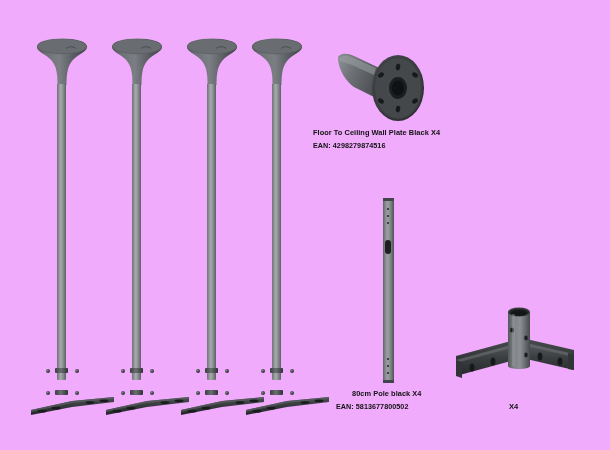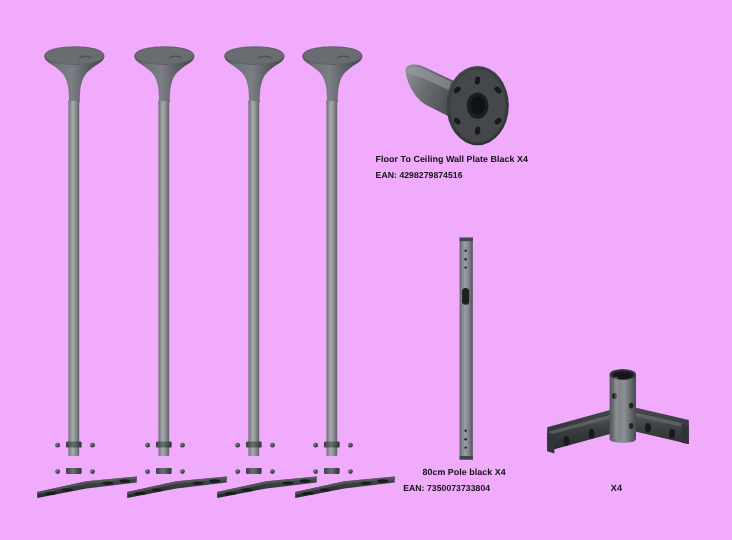--- a/index.html
+++ b/index.html
@@ -360,21 +360,21 @@
     <div class="p80-slot"></div>
     <div class="p80-hole" style="top:10px;"></div>
     <div class="p80-hole" style="top:17px;"></div>
     <div class="p80-hole" style="top:24px;"></div>
     <div class="p80-hole" style="top:160px;"></div>
     <div class="p80-hole" style="top:167px;"></div>
     <div class="p80-hole" style="top:174px;"></div>
   </div>
 
   <div class="caption" style="left:336px; top:388px;margin-left:16px;">80cm Pole black X4</div>
-  <div class="caption small" style="left:336px; top:401px;">EAN: 7350073733804</div>
+  <div class="caption small" style="left:336px; top:401px;">EAN: 5813677800502</div>
 
   <div class="bracket" style="left:452px; top:298px; width:126px; height:100px;">
     <svg class="br-svg" width="126" height="100" viewBox="0 0 126 100">
       <defs>
         <linearGradient id="tubeg" x1="0" y1="0" x2="1" y2="0">
           <stop offset="0%" stop-color="#54575a"></stop>
           <stop offset="25%" stop-color="#7d8185"></stop>
           <stop offset="55%" stop-color="#8c9094"></stop>
           <stop offset="100%" stop-color="#47494c"></stop>
         </linearGradient>

